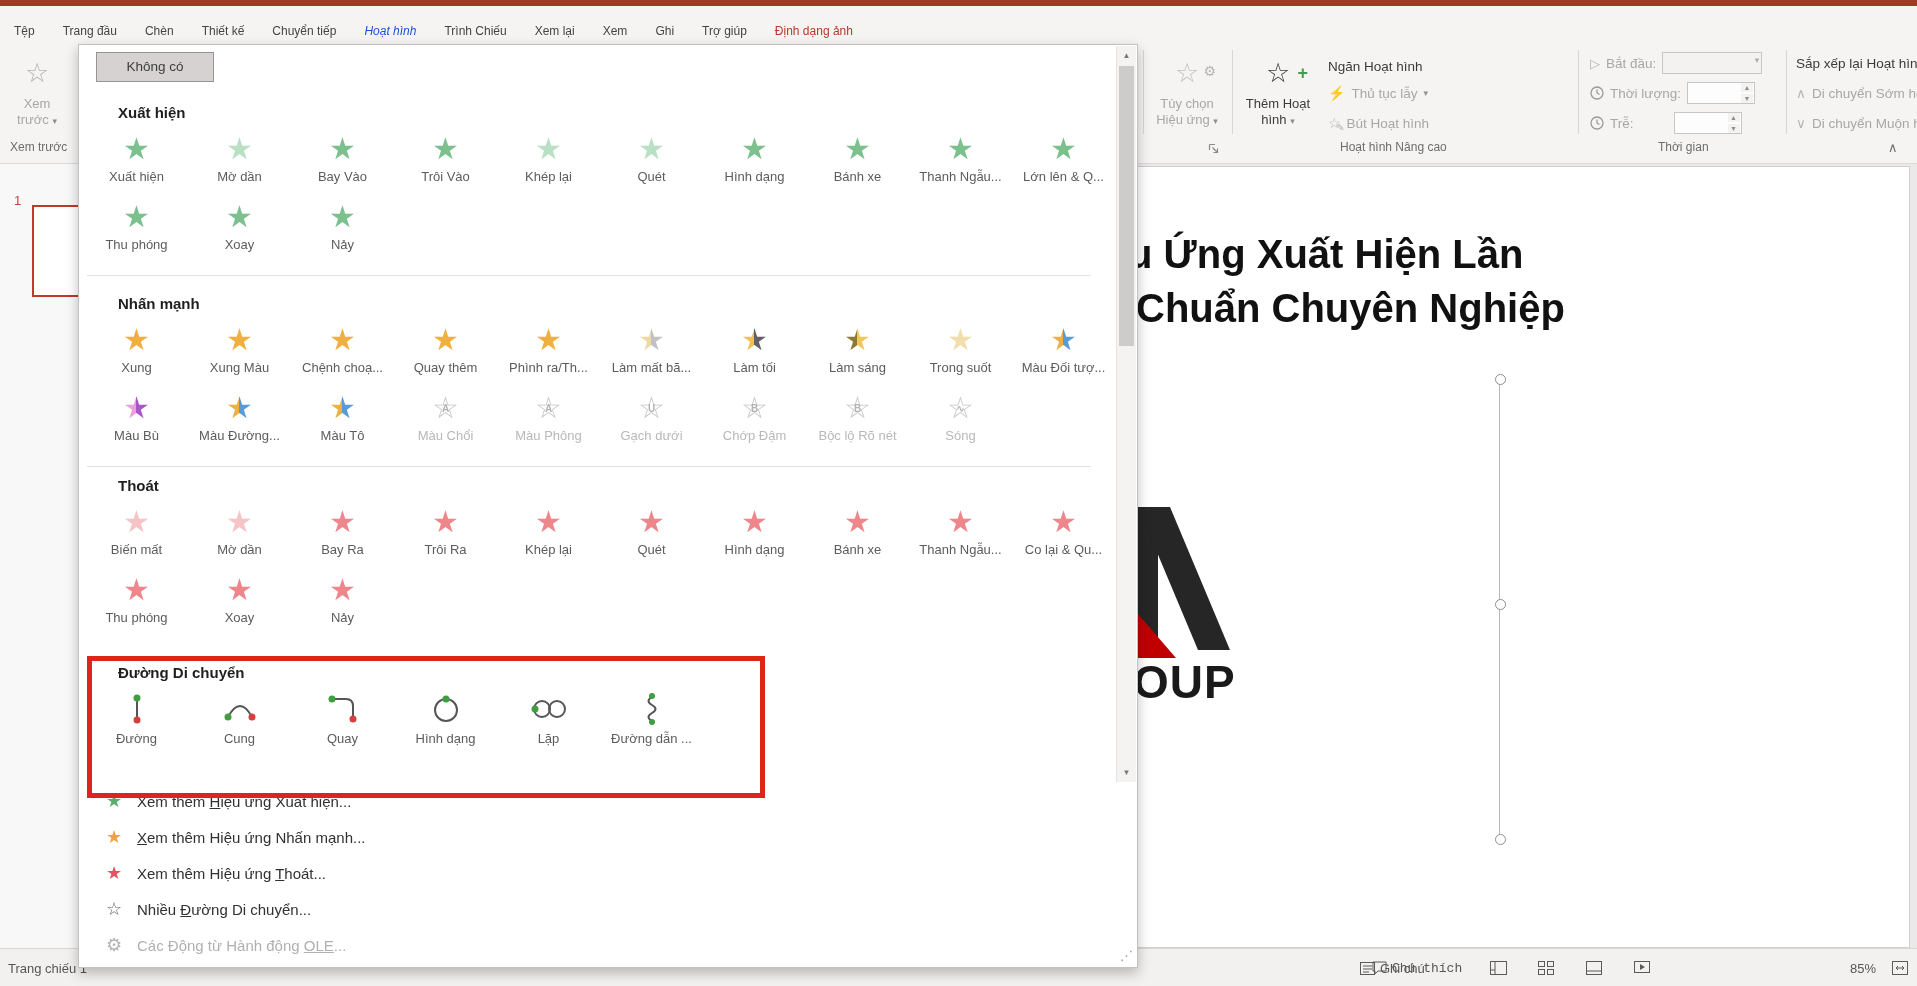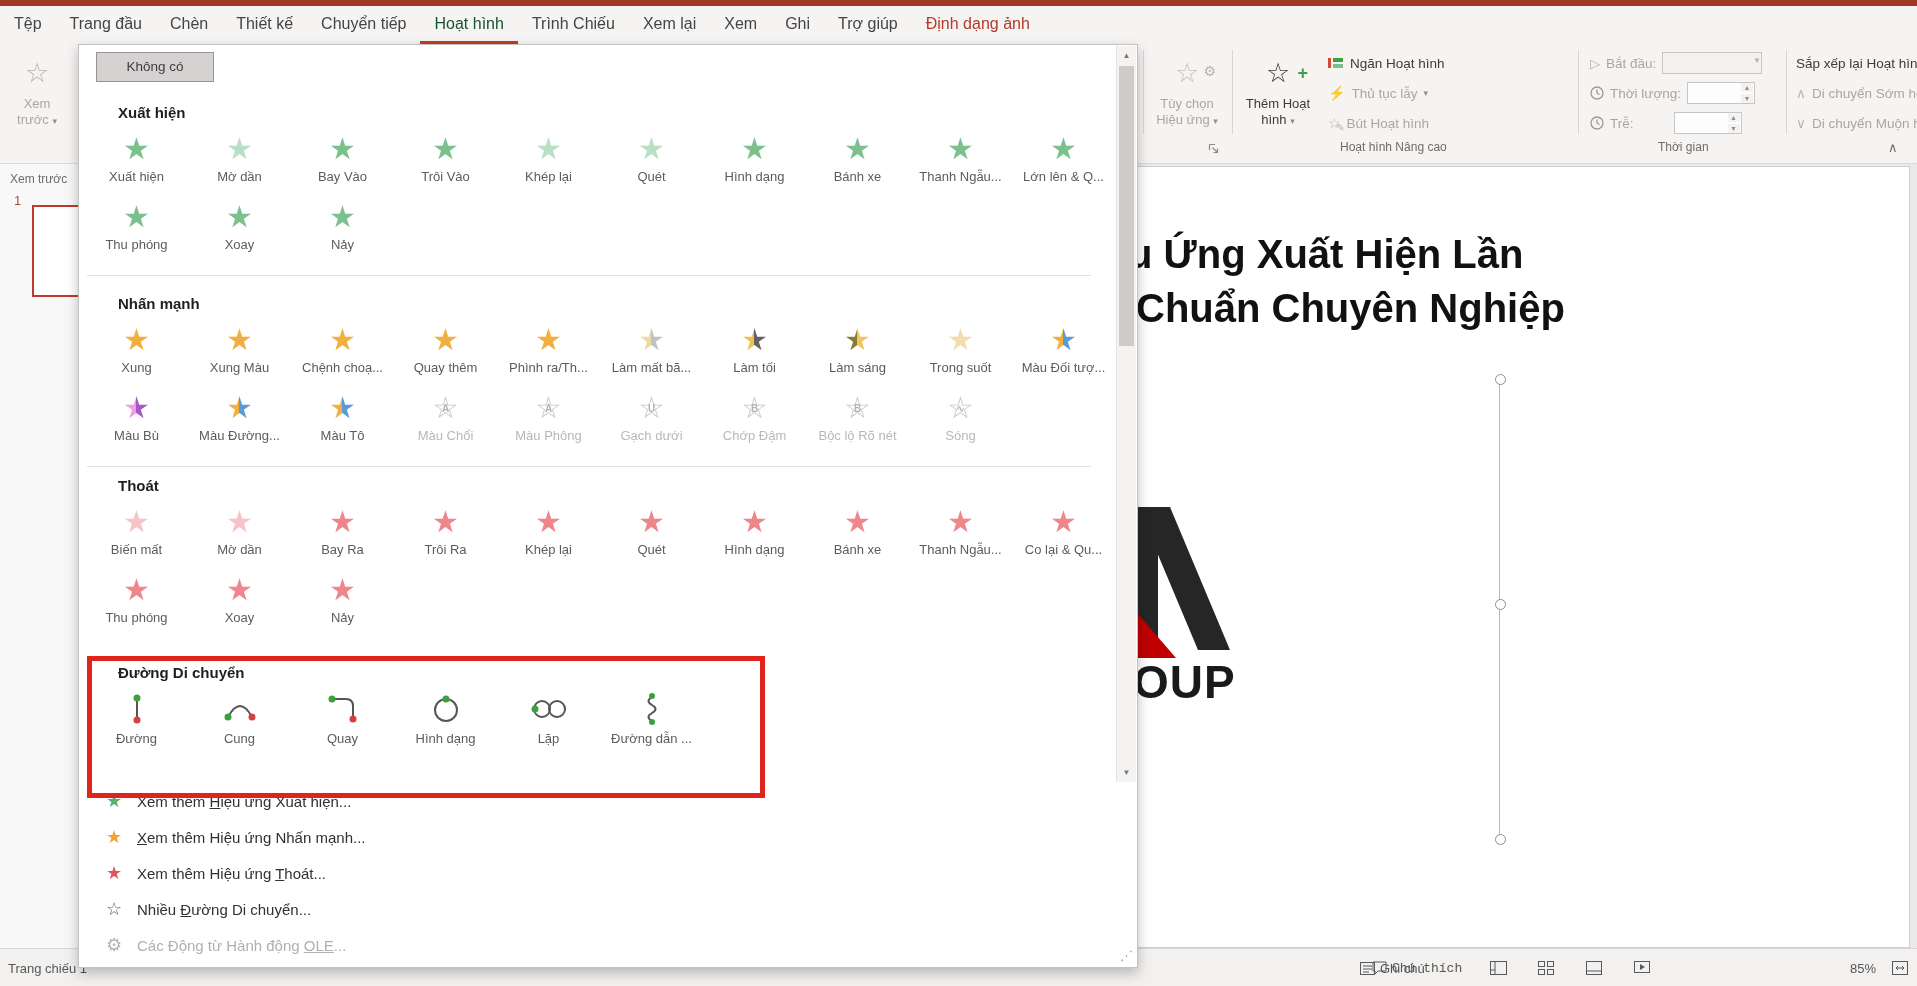--- a/index.html
+++ b/index.html
@@ -1,23 +1,23 @@
 <!DOCTYPE html>
 <html><head>
 <meta charset="utf-8">
 <style>
   html,body{margin:0;padding:0;}
   body{width:1917px;height:986px;position:relative;overflow:hidden;
        font-family:"Liberation Sans",sans-serif;background:#fff;color:#3b3a39;}
   
   .title-strip{position:absolute;left:0;top:0;width:100%;height:6px;background:#a03a25;z-index:6;}
   .menubar{position:absolute;left:0;top:6px;width:100%;height:38px;background:#f6f4f3;z-index:6;}
-  .mi{display:inline-block;height:35px;line-height:35px;padding:0 14px;font-size:16px;color:#444;
+  .mi{display:inline-block;height:35px;line-height:35px;padding:8px 14px;font-size:12px;color:#444;
       border-bottom:3px solid transparent;cursor:default;}
-  .mi.active{border-bottom-color:#c43e1c;color:#14532d;}
+  .mi.active{border-bottom-color:#c43e1c;color:#1d4ed8;font-style:italic;}
   .mi.accent{color:#b5382a;}
   .share-btn{position:absolute;right:16px;top:4px;height:26px;line-height:26px;background:#fff;
       border:1px solid #ddd;border-radius:3px;padding:0 10px;color:#b5382a;font-size:15px;display:flex;
       align-items:center;gap:6px;}
   
   .ribbon{position:absolute;left:0;top:44px;width:100%;height:119px;background:#f6f4f3;
       border-bottom:1px solid #dcdad9;z-index:5;}
   .rib-sep{position:absolute;top:6px;width:1px;height:84px;background:#d8d6d5;}
   .grp-label{position:absolute;top:96px;font-size:12px;color:#6e6c6b;white-space:nowrap;}
   .big-btn{position:absolute;top:6px;text-align:center;font-size:13px;line-height:16px;}
@@ -102,38 +102,38 @@
   </svg>
   <span>Chia sẻ</span>
 </div>
 
 <div class="ribbon">
   <div class="big-btn dis" style="left:6px;width:62px;">
     <span class="ic" style="color:#b5b3b1;">☆</span>
     <span>Xem</span><br>
     <span><span>trước</span> <span class="chev">▾</span></span>
   </div>
-  <div class="grp-label" style="left:10px;margin-top:32px;">Xem trước</div>
+  <div class="grp-label" style="left:10px;">Xem trước</div>
 
   <div class="rib-sep" style="left:1143px;"></div>
 
   <div class="big-btn dis" style="left:1150px;width:74px;">
     <span class="ic" style="position:relative;color:#c2c1c0;">☆<span style="position:absolute;right:8px;bottom:2px;font-size:14px;color:#b5b4b3;">⚙</span></span>
     <span>Tùy chọn</span><br>
     <span><span>Hiệu ứng</span> <span class="chev">▾</span></span>
   </div>
   <div class="rib-sep" style="left:1232px;"></div>
 
   <div class="big-btn ena" style="left:1238px;width:80px;">
     <span class="ic" style="position:relative;color:#3c3c3c;">☆<span style="position:absolute;right:10px;bottom:0;font-size:18px;font-weight:bold;color:#3f9e46;">+</span></span>
     <span>Thêm Hoạt</span><br>
     <span><span>hình</span> <span class="chev">▾</span></span>
   </div>
 
-  <div class="rib-row ena" style="left:1328px;top:9px;">
+  <div class="rib-row ena" style="left:1328px;top:9px;flex-direction:column;">
     <svg width="16" height="12" viewBox="0 0 16 12">
       <rect x="0" y="1" width="3" height="10" fill="#d04a3c"></rect>
       <rect x="5" y="1" width="10" height="4" fill="#3f9e46"></rect>
       <rect x="5" y="7" width="10" height="4" fill="#7cc08d"></rect>
     </svg>
     <span>Ngăn Hoạt hình</span>
   </div>
   <div class="rib-row dis" style="left:1328px;top:39px;">
     <span style="color:#b5b5b5;font-size:14px;">⚡</span>
     <span>Thủ tục lẫy</span>

